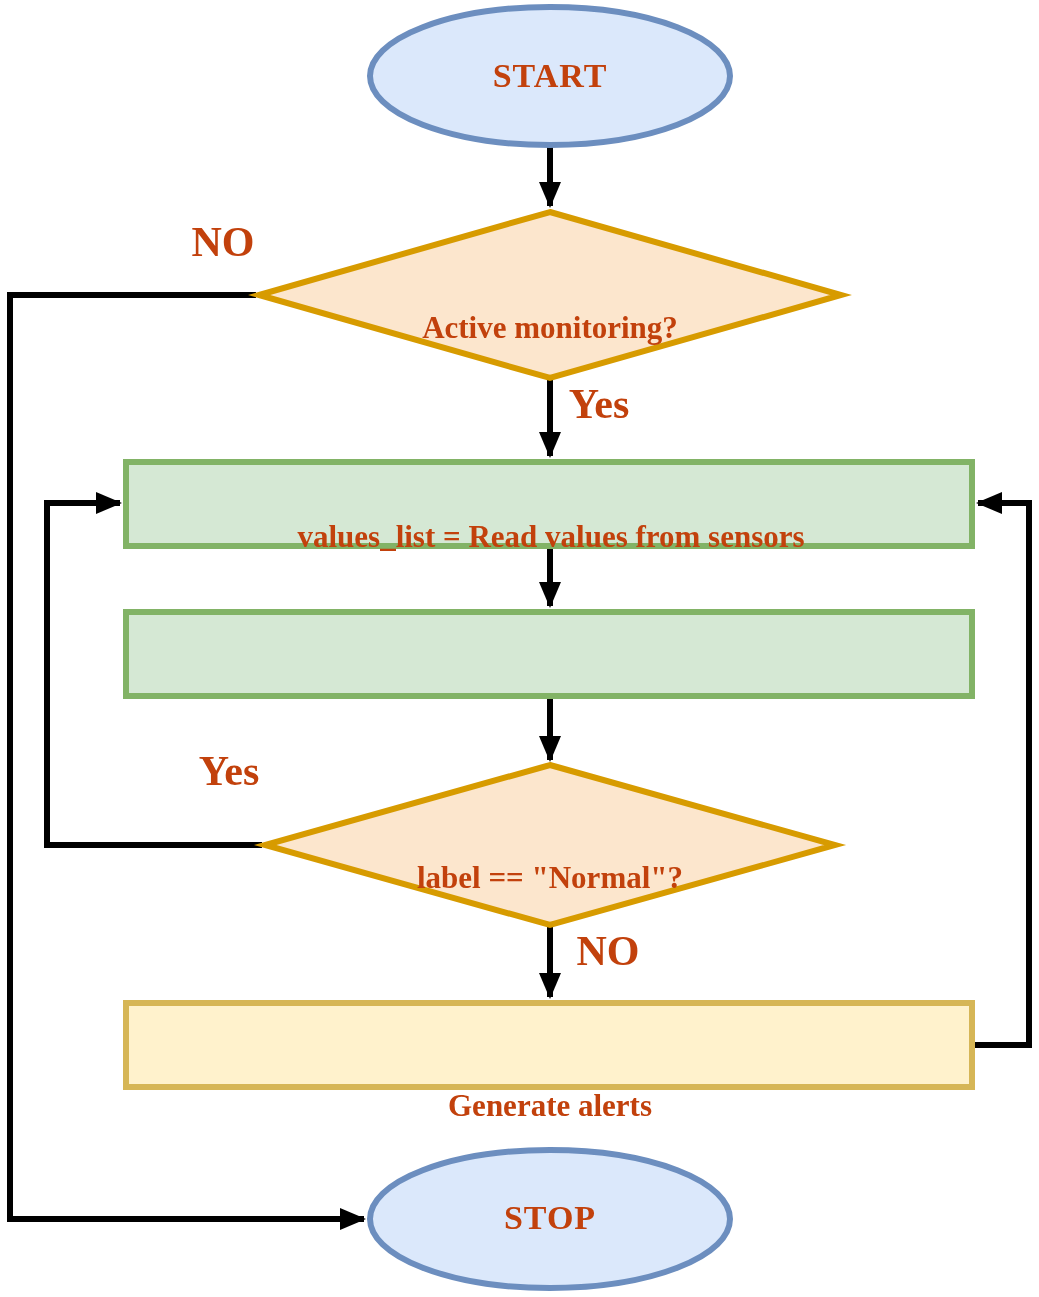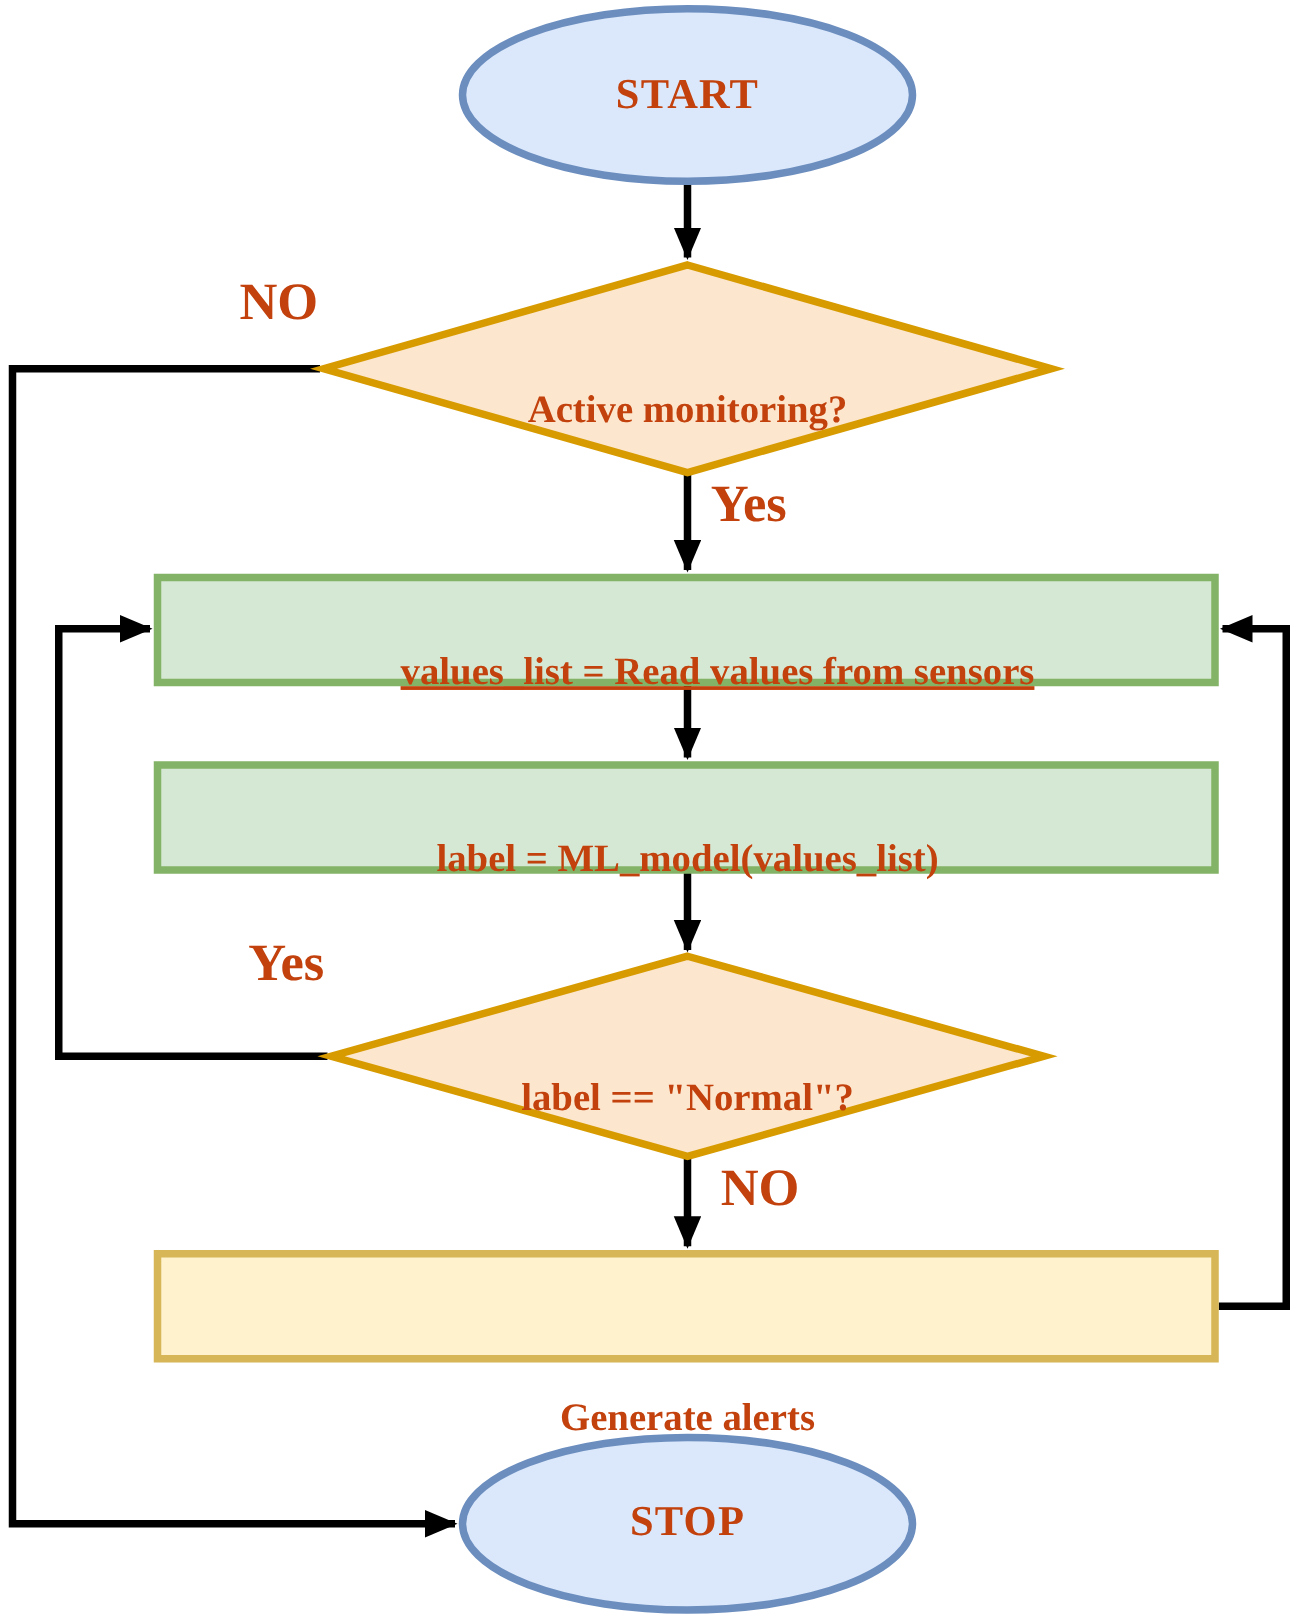--- a/index.html
+++ b/index.html
@@ -69,27 +69,26 @@
 
     <rect x="126" y="1003" width="846" height="84" stroke-width="6" fill="#fff2cc" stroke="#d6b656"></rect>
 
     <ellipse cx="550" cy="1219" rx="180" ry="69" stroke-width="6" fill="#dbe8fb" stroke="#6c8ebf"></ellipse>
   </svg>
 
   <div class="label terminal-label" style="left:550px; top:76px;">START</div>
 
   <div class="label node-label" style="left:550px; top:294px;">Active monitoring?</div>
 
-  <div class="label node-label" style="left:574px; top:503px;text-decoration:underline;">values_list = Read values from sensors</div>
+  <div class="label node-label" style="left:551px; top:503px;">values_list = Read values from sensors</div>
 
-  <div class="label node-label" style="left:550px; top:653px;">label = ML_model(values_list)</div>
 
   <div class="label node-label" style="left:550px; top:844px;">label == "Normal"?</div>
 
-  <div class="label node-label" style="left:550px; top:1100px;">Generate alerts</div>
+  <div class="label node-label" style="left:550px; top:1072px;">Generate alerts</div>
 
   <div class="label terminal-label" style="left:550px; top:1218px;">STOP</div>
 
   <div class="label edge-label" style="left:223px; top:242px;">NO</div>
 
   <div class="label edge-label" style="left:599px; top:404px;">Yes</div>
 
   <div class="label edge-label" style="left:229px; top:771px;">Yes</div>
 
   <div class="label edge-label" style="left:608px; top:951px;">NO</div>

